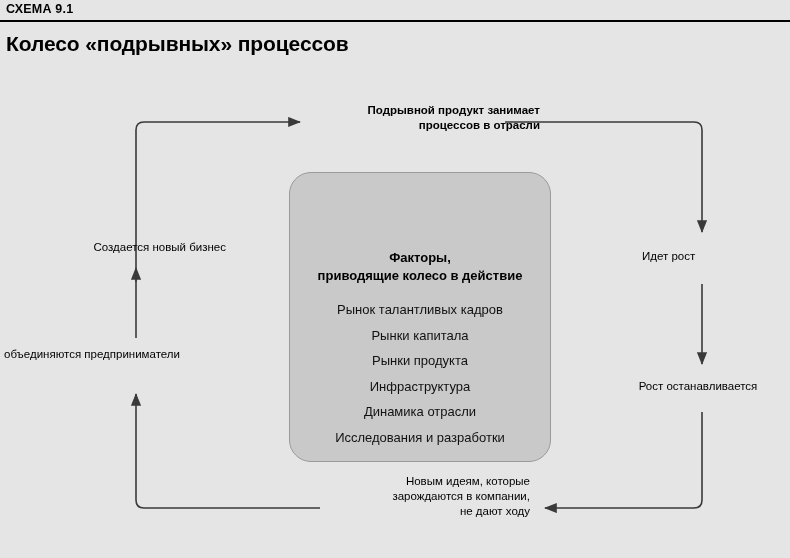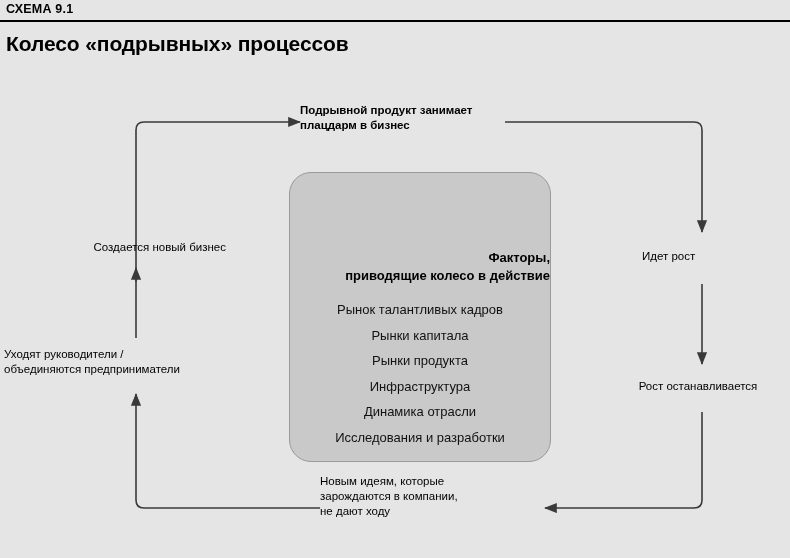--- a/index.html
+++ b/index.html
@@ -81,36 +81,35 @@
     top: 76px;
     width: 100%;
     text-align: center;
   }
   .center-title {
     font-size: 13px;
     font-weight: bold;
     line-height: 18px;
     color: #000;
     margin-bottom: 12px;
-    text-align: right;
   }
   .center-item {
     font-size: 13px;
     line-height: 25.5px;
     color: #111;
     text-align: center;
   }
 
   
   .lbl {
     position: absolute;
     font-size: 11.5px;
     line-height: 15px;
     color: #000;
-    text-align: left;
+    text-align: right;
   }
 
   .lbl-top {
     left: 300px;
     top: 31px;
     width: 240px;
     font-weight: bold;
   }
   .lbl-right-grow {
     left: 630px;
@@ -186,34 +185,33 @@
         <div class="center-item">Рынки капитала</div>
         <div class="center-item">Рынки продукта</div>
         <div class="center-item">Инфраструктура</div>
         <div class="center-item">Динамика отрасли</div>
         <div class="center-item">Исследования и разработки</div>
       </div>
     </div>
 
     <div class="lbl lbl-top">
       <div>Подрывной продукт занимает</div>
-      <div>плацдарм в бизнес</div>
+      <div>процессов в отрасли</div>
     </div>
 
     <div class="lbl lbl-right-grow">Идет рост</div>
 
     <div class="lbl lbl-right-stop">Рост останавливается</div>
 
     <div class="lbl lbl-bottom">
       <div>Новым идеям, которые</div>
       <div>зарождаются в компании,</div>
       <div>не дают ходу</div>
     </div>
 
     <div class="lbl lbl-left-new">Создается новый бизнес</div>
 
     <div class="lbl lbl-left-leave">
-      <div>Уходят руководители /</div>
       <div>объединяются предприниматели</div>
     </div>
 
   </div>
 </div>
 
 </body></html>

